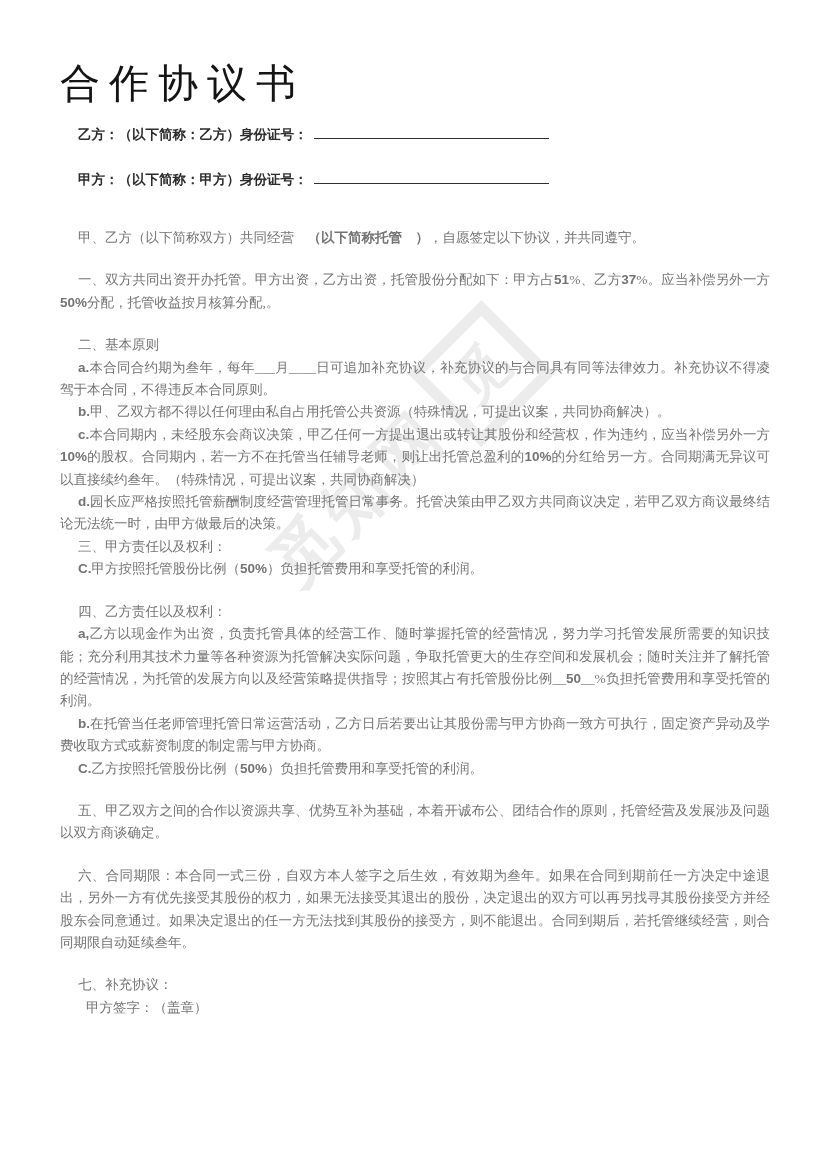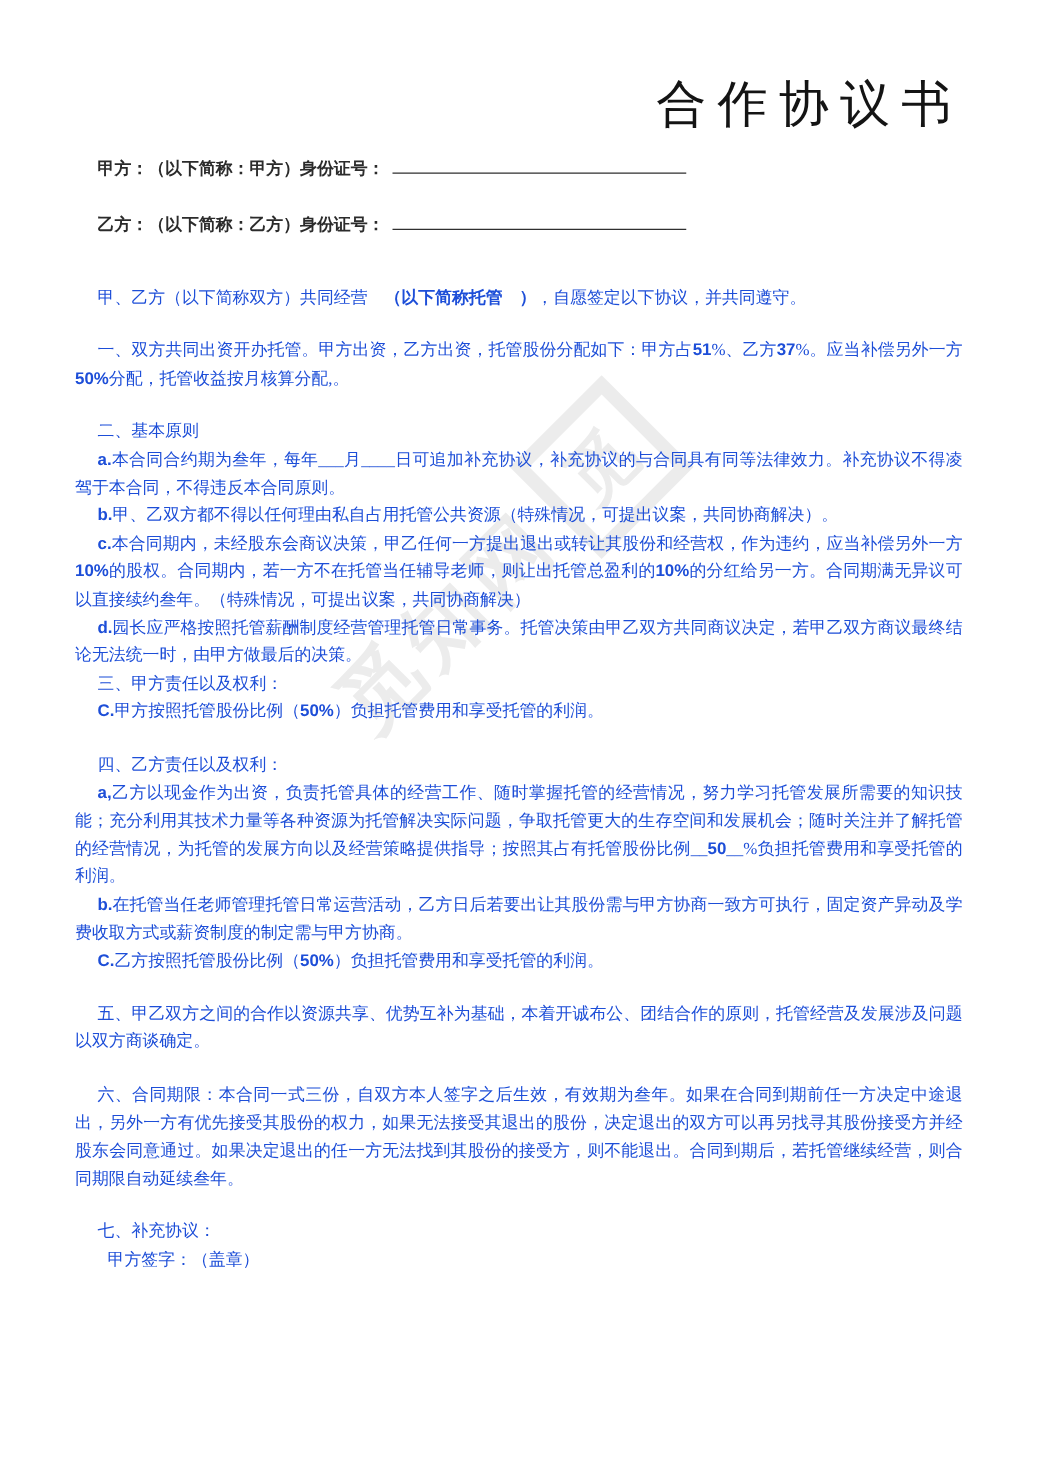--- a/index.html
+++ b/index.html
@@ -3,37 +3,37 @@
 <meta charset="utf-8">
 <style>
   html, body { margin:0; padding:0; background:#ffffff; }
   .page {
     width:830px; height:1174px; position:relative; overflow:hidden;
     background:#ffffff; color:#2f2f2f;
     font-family:"Liberation Serif", serif;
   }
   .content { position:absolute; inset:0; padding:0 60px; box-sizing:border-box; }
   .title {
-    margin:60px 0 0; text-align:right;
+    margin:60px 0 0; text-align:left;
     font-size:40px; font-weight:400; letter-spacing:9px;
     color:#141414; line-height:1.2;
   }
   .party-line {
     margin-top:16px; font-size:13.5px; line-height:22px;
     padding-left:18px; color:#2b2b2b; font-weight:600;
   }
   .party-line + .party-line { margin-top:23px; }
   .blank-line {
     display:inline-block; width:235px; height:14px;
     border-bottom:1px solid #2f2f2f; margin-left:6px; vertical-align:baseline;
   }
   .body { margin-top:36px; }
   .para {
     font-size:13.5px; line-height:22.4px; text-align:justify;
-    text-indent:18px; margin:0; color:#1d4ed8;
+    text-indent:18px; margin:0; color:#737373;
   }
   .para.gap { margin-top:20px; }
   .para.sig { text-indent:26px; }
   .b { font-weight:bold; font-family:"Liberation Sans", sans-serif; }
   .u { text-underline-offset:2px; }
 
   
   .wm {
     position:absolute; width:440px; height:330px;
     display:flex; align-items:center; justify-content:center;
@@ -72,25 +72,25 @@
       <span class="wm-logo">
         <span class="wm-logo-glyph">觅</span>
       </span>
     </div>
   </div>
 
   <div class="content">
     <h1 class="title">合作协议书</h1>
 
     <div class="party-line">
-      <span>甲方：（以下简称：甲方）身份证号：</span><span class="blank-line"></span>
+      <span>乙方：（以下简称：乙方）身份证号：</span><span class="blank-line"></span>
     </div>
 
     <div class="party-line">
-      <span>乙方：（以下简称：乙方）身份证号：</span><span class="blank-line"></span>
+      <span>甲方：（以下简称：甲方）身份证号：</span><span class="blank-line"></span>
     </div>
 
     <div class="body">
         <div class="para"><span>甲、乙方（以下简称双方）共同经营</span><span class="u">　</span><span class="b">（以下简称托管</span><span class="u">　</span><span class="b">）</span><span>，自愿签定以下协议，并共同遵守。</span></div>
         <div class="para gap"><span>一、双方共同出资开办托管。甲方出资，乙方出资，托管股份分配如下：甲方占</span><span class="b u">51</span><span>%、乙方</span><span class="b u">37</span><span>%。应当补偿另外一方</span><span class="b">50%</span><span>分配，托管收益按月核算分配,。</span></div>
         <div class="para gap"><span>二、基本原则</span></div>
         <div class="para"><span class="b">a.</span><span>本合同合约期为叁年，每年___月____日可追加补充协议，补充协议的与合同具有同等法律效力。补充协议不得凌驾于本合同，不得违反本合同原则。</span></div>
         <div class="para"><span class="b">b.</span><span>甲、乙双方都不得以任何理由私自占用托管公共资源（特殊情况，可提出议案，共同协商解决）。</span></div>
         <div class="para"><span class="b">c.</span><span>本合同期内，未经股东会商议决策，甲乙任何一方提出退出或转让其股份和经营权，作为违约，应当补偿另外一方</span><span class="b u">10%</span><span>的股权。合同期内，若一方不在托管当任辅导老师，则让出托管总盈利的</span><span class="b u">10%</span><span>的分红给另一方。合同期满无异议可以直接续约叁年。（特殊情况，可提出议案，共同协商解决）</span></div>
         <div class="para"><span class="b">d.</span><span>园长应严格按照托管薪酬制度经营管理托管日常事务。托管决策由甲乙双方共同商议决定，若甲乙双方商议最终结论无法统一时，由甲方做最后的决策。</span></div>

